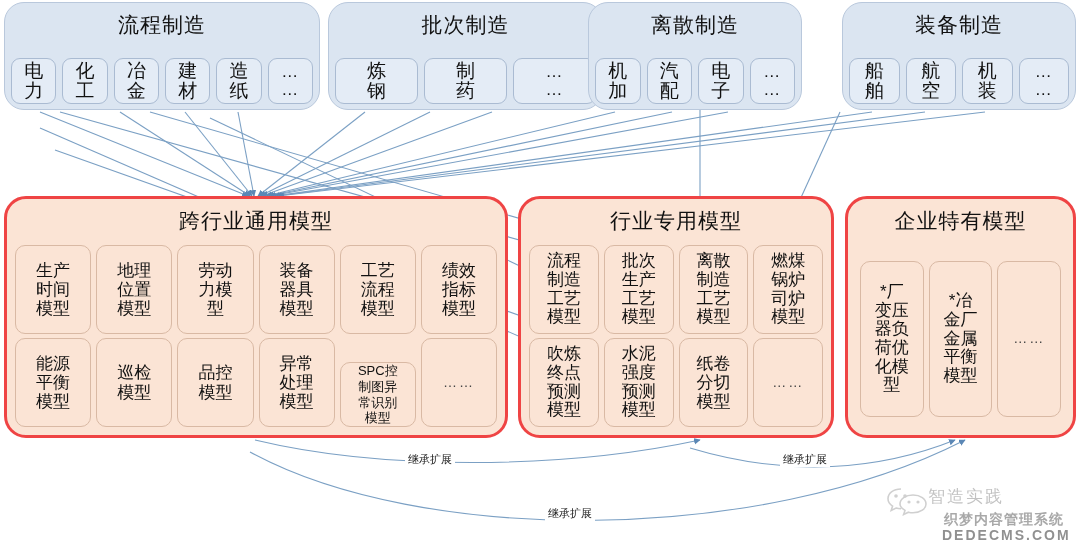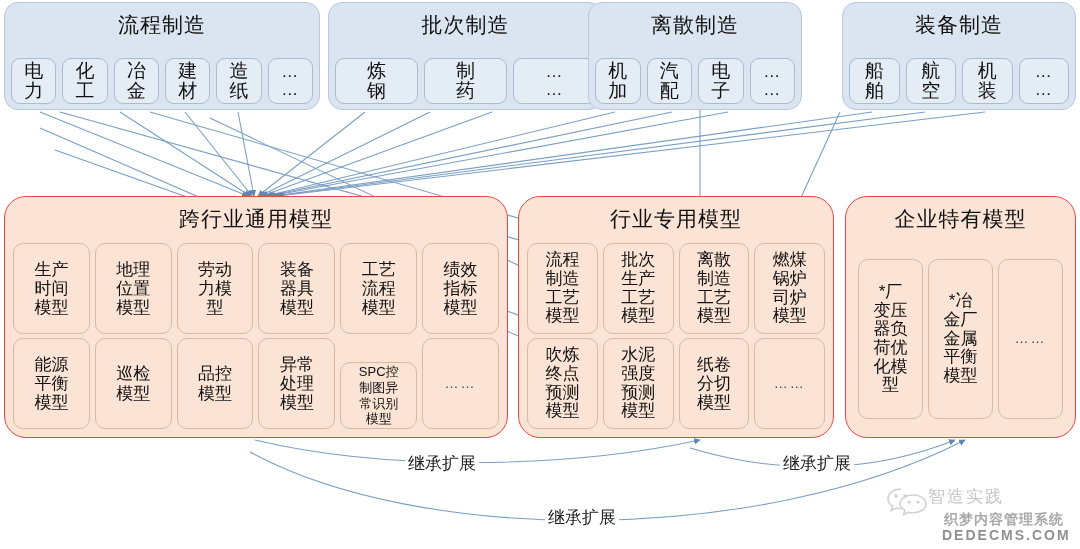--- a/index.html
+++ b/index.html
@@ -24,21 +24,21 @@
     align-items:center;
     justify-content:center;
     text-align:center;
     color:#1a1a1a;
   }
 
   
   .group-top{
     background:#dbe5f1;
     border:1px solid #b9c8dc;
-    border-radius:14px;
+    border-radius:20px;
     flex-direction:column;
     justify-content:flex-start;
   }
   .group-top .group-title{
     width:100%;
     height:44px;
     display:flex;align-items:center;justify-content:center;
     font-size:21px;
     letter-spacing:1px;
     color:#111;
@@ -63,21 +63,21 @@
     color:#111;
     padding:2px 0;
     min-width:0;
     white-space:pre-line;
   }
   .chip.ell{font-size:17px;letter-spacing:1px;}
 
   
   .group-bot{
     background:#fbe4d5;
-    border:1px solid #ef4444;
+    border:3px solid #ef4444;
     border-radius:22px;
     flex-direction:column;
     justify-content:flex-start;
   }
   .group-bot .group-title{
     width:100%;
     height:44px;
     display:flex;align-items:center;justify-content:center;
     font-size:21px;
     letter-spacing:1px;
@@ -112,21 +112,21 @@
     padding:1px 2px;
     min-width:0;
   }
   .cell.small{font-size:13px;line-height:1.2;margin-top:24px;}
   .cell.ell{font-size:14px;letter-spacing:2px;color:#444;}
   .cell.tall{font-size:17px;line-height:1.1;}
 
   
   .arc-label{
     position:absolute;
-    font-size:17px;
+    font-size:11px;
     color:#222;
     background:#fff;
     padding:0 3px;
     white-space:nowrap;
   }
 
   
   #watermark{
     position:absolute;
     right:4px;bottom:2px;

